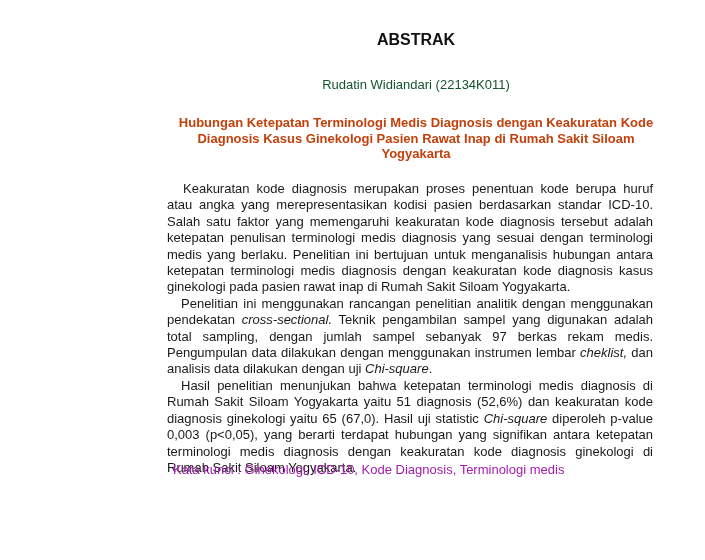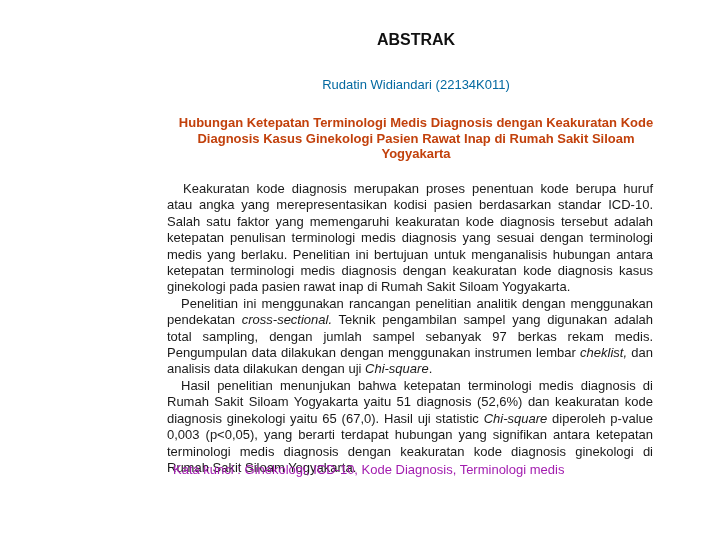--- a/index.html
+++ b/index.html
@@ -37,21 +37,21 @@
       box-sizing: border-box;
     }
     .author {
       position: absolute;
       left: 129px;
       width: 486px;
       top: 77px;
       text-align: center;
       font-size: 13px;
       line-height: 16px;
-      color: #0369a1;
+      color: #14532d;
       margin: 0;
     }
     .title {
       position: absolute;
       left: 129px;
       width: 486px;
       top: 115px;
       text-align: center;
       font-weight: bold;
       font-size: 13px;

